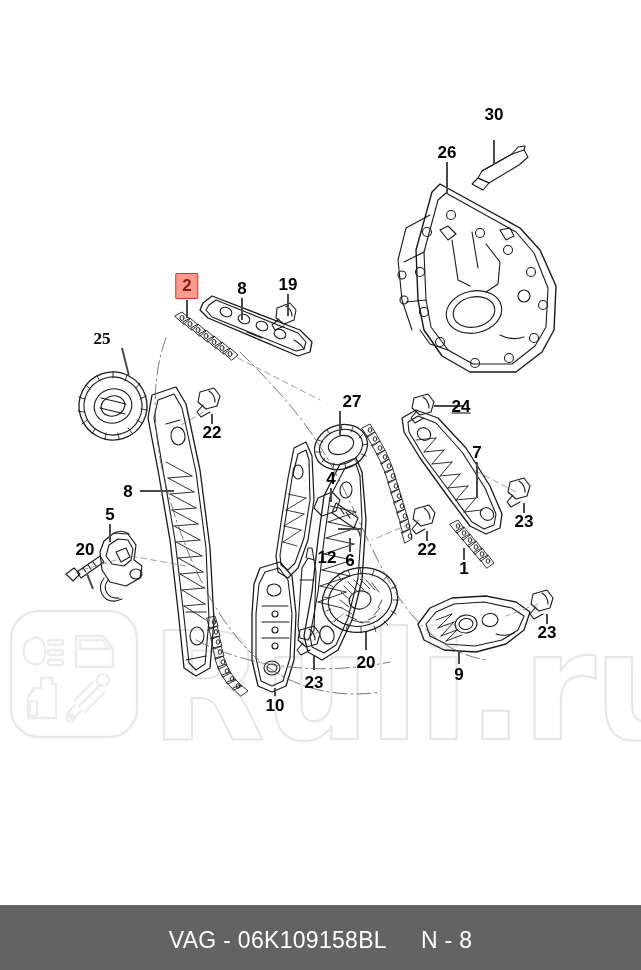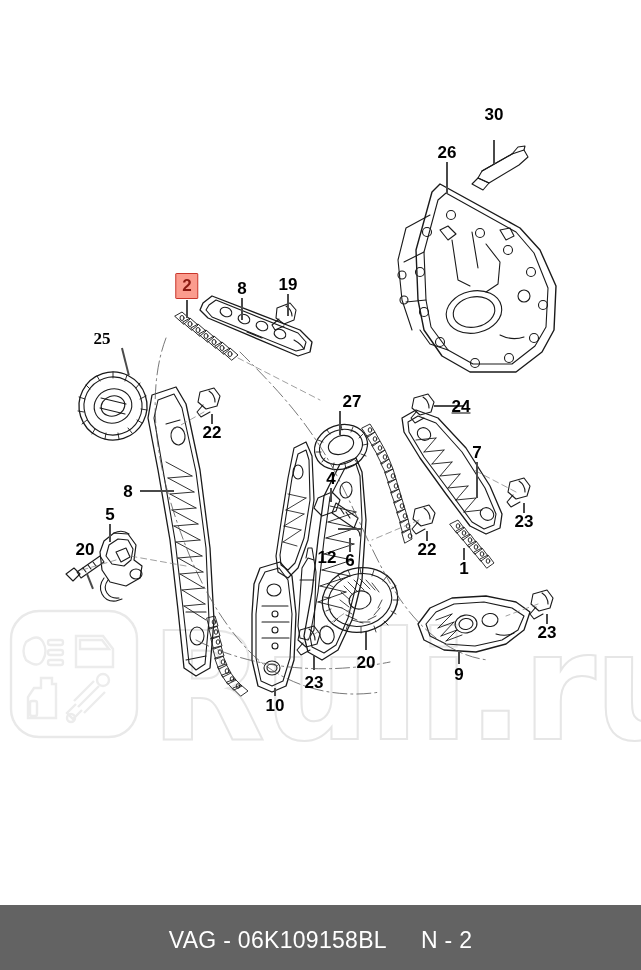--- a/index.html
+++ b/index.html
@@ -531,16 +531,16 @@
 
     <div class="leader" style="left:313px;top:656px;width:1.6px;height:14px;"></div>
     <div class="lbl" style="left:314px;top:682px;">23</div>
 
     <div class="leader" style="left:365px;top:632px;width:1.6px;height:18px;"></div>
     <div class="lbl" style="left:366px;top:662px;">20</div>
   </div>
 
   <div class="footer">
     <span>VAG - 06K109158BL</span>
-    <span>N - 2</span>
+    <span>N - 8</span>
   </div>
 
 </div>
 
 </body></html>

